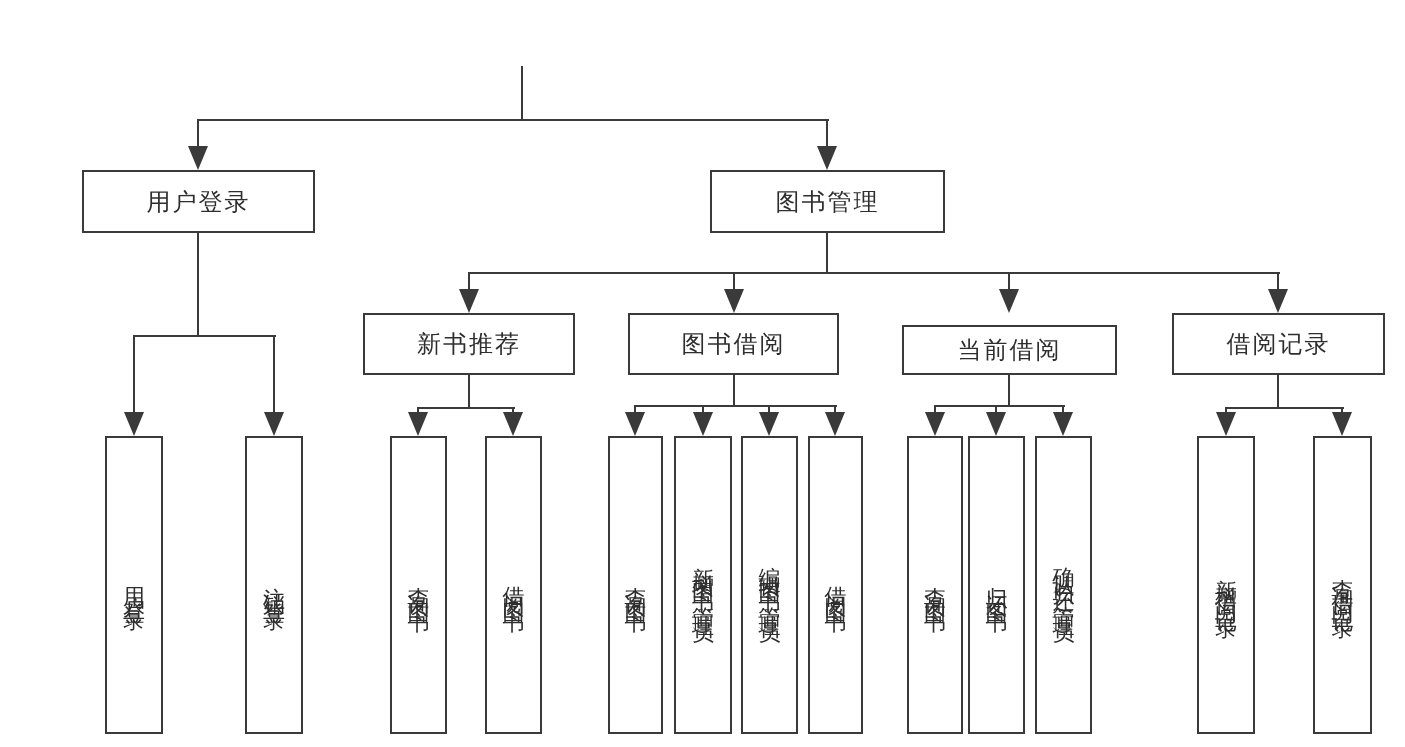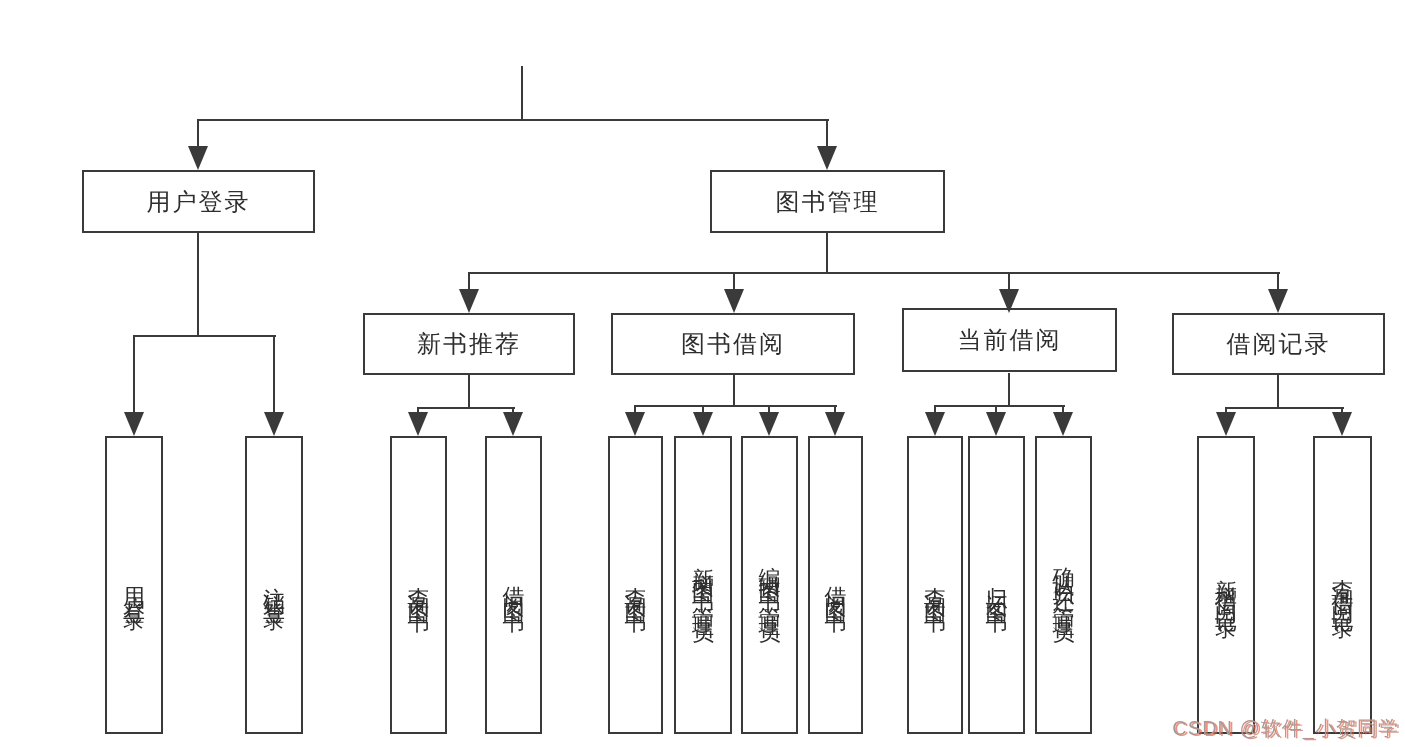--- a/index.html
+++ b/index.html
@@ -42,25 +42,25 @@
   </div>
 
   <div class="node" style="left:363px;top:313px;width:212px;height:62px">
     <span class="hlabel">新书推荐</span>
   </div>
 
   <div class="node" style="left:710px;top:170px;width:235px;height:63px">
     <span class="hlabel">图书管理</span>
   </div>
 
-  <div class="node" style="left:611px;top:313px;width:244px;height:62px">
+  <div class="node" style="left:628px;top:313px;width:211px;height:62px">
     <span class="hlabel">图书借阅</span>
   </div>
 
-  <div class="node" style="left:902px;top:308px;width:215px;height:64px">
+  <div class="node" style="left:902px;top:325px;width:215px;height:50px">
     <span class="hlabel">当前借阅</span>
   </div>
 
   <div class="node" style="left:1172px;top:313px;width:213px;height:62px">
     <span class="hlabel">借阅记录</span>
   </div>
 
   <div class="node" style="left:105px;top:436px;width:58px;height:298px">
     <span class="vlabel">用户登录</span>
   </div>
@@ -165,15 +165,14 @@
   <div class="vline" style="left:1062px;top:405px;height:10px"></div>
   <div class="arrow" style="left:1053px;top:412px"></div>
 
   <div class="vline" style="left:1277px;top:373px;height:36px"></div>
   <div class="hline" style="left:1225px;top:407px;width:119px"></div>
   <div class="vline" style="left:1225px;top:407px;height:8px"></div>
   <div class="arrow" style="left:1216px;top:412px"></div>
   <div class="vline" style="left:1341px;top:407px;height:8px"></div>
   <div class="arrow" style="left:1332px;top:412px"></div>
 
-  <div class="watermark">CSDN @软件_小贺同学</div>
 
 </div>
 
 </body></html>

